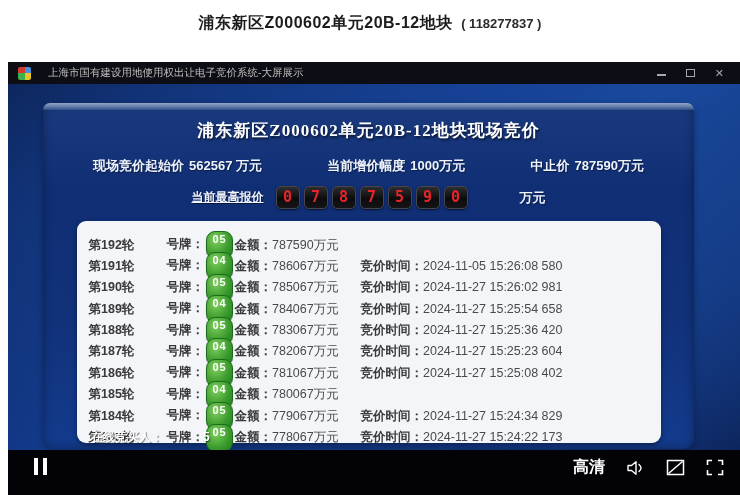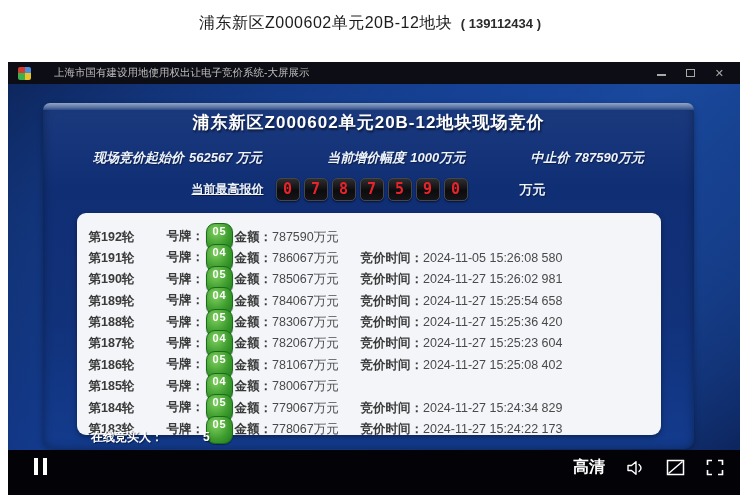--- a/index.html
+++ b/index.html
@@ -1,61 +1,61 @@
 <!DOCTYPE html>
 <html><head>
 <meta charset="utf-8">
 <style>
   * { margin:0; padding:0; box-sizing:border-box; }
   html,body { width:740px; height:495px; background:#ffffff; overflow:hidden;
               font-family:"Liberation Sans", sans-serif; }
 
   .page-title-wrap { position:absolute; top:13px; left:0; width:740px; text-align:center;
                      color:#1c1c1c; }
-  .page-title { font-size:16px; font-weight:400; letter-spacing:.5px; }
+  .page-title { font-size:16px; font-weight:700; letter-spacing:.5px; }
   .page-code  { font-size:13px; font-weight:700; color:#2a2a2a; margin-left:4px; }
 
   
   .player { position:absolute; left:8px; top:62px; width:732px; height:433px;
             background:#000; }
 
   .titlebar { height:22px; background:#0d0d15; display:flex; align-items:center;
               padding:0 10px; }
   .app-icon { width:13px; height:13px; border-radius:2px; overflow:hidden;
               display:grid; grid-template-columns:1fr 1fr; grid-template-rows:1fr 1fr;
               flex:0 0 auto; }
   .app-icon i { display:block; }
   .app-icon i:nth-child(1){ background:#d23b2e; }
   .app-icon i:nth-child(2){ background:#4a8de0; }
   .app-icon i:nth-child(3){ background:#3faf4e; }
   .app-icon i:nth-child(4){ background:#e8c42a; }
-  .titlebar-title { color:#bdbdbd; font-size:10.5px; margin-left:23px; white-space:nowrap; }
+  .titlebar-title { color:#bdbdbd; font-size:10.5px; margin-left:17px; white-space:nowrap; }
   .win-controls { margin-left:auto; display:flex; align-items:center; gap:20px; padding-right:6px; }
   .win-btn { color:#a8a8a8; font-size:11px; line-height:1; cursor:default; }
   .win-btn .maxbox { display:inline-block; width:9px; height:8px; border:1px solid #a8a8a8; }
   .win-btn .minbar { display:inline-block; width:9px; height:2px; background:#a8a8a8; margin-bottom:1px; }
 
   
   .screen { position:relative; height:366px;
             background: radial-gradient(ellipse 90% 80% at 58% 38%, #1e55ab 0%, #17439399 40%, #0a1c5000 100%),
                         linear-gradient(135deg, #0b1f50 0%, #15409a 45%, #1b4da5 60%, #0c2258 100%); }
 
   .board { position:absolute; left:35px; right:46px; top:19px; bottom:1px;
            border-radius:10px;
            background: linear-gradient(180deg, #1b3a7e 0%, #102e74 25%, #113179 60%, #133b8d 100%);
            box-shadow: 0 0 10px rgba(0,0,0,.35) inset, 0 2px 6px rgba(0,0,0,.3); }
   .board::before { content:""; position:absolute; top:0; left:0; right:0; height:7px;
                    border-radius:10px 10px 0 0;
                    background: linear-gradient(180deg,#93a6c6 0%, #5c76a3 60%, #2c4a86 100%); }
 
-  .board-heading { margin-top:8px; text-align:center; color:#ffffff; font-size:17px;
-                   font-weight:700; letter-spacing:1px; text-shadow:1px 2px 2px rgba(0,0,0,.55); }
+  .board-heading { margin-top:16px; text-align:center; color:#ffffff; font-size:17px;
+                   font-weight:700; letter-spacing:1px; text-shadow:1px 2px 2px rgba(0,0,0,.55);font-family:Liberation Serif, serif; }
 
   .info-row { display:flex; justify-content:space-between; padding:0 50px; margin-top:15px;
-              color:#eef3fc; font-size:13px; font-weight:700; text-shadow:1px 1px 1px rgba(0,0,0,.4);font-style:italic; }
+              color:#eef3fc; font-size:13px; font-weight:700; text-shadow:1px 1px 1px rgba(0,0,0,.4); }
   .info-item { white-space:nowrap; }
   .info-item .v { margin-left:5px; }
 
   .bid-display { display:flex; align-items:center; justify-content:center; margin-top:11px; }
   .bid-label { color:#eef3fc; font-size:12px; font-weight:700; margin-right:12px;
                text-shadow:1px 1px 1px rgba(0,0,0,.4);text-decoration:underline; }
   .digits { display:flex; gap:4px; }
   .digit-tile { width:24px; height:23px; border-radius:5px;
                 background: linear-gradient(180deg,#2e2e30 0%, #0c0c0e 55%, #151517 100%);
                 border:1px solid #45464c; box-shadow:0 1px 2px rgba(0,0,0,.6);
@@ -89,21 +89,21 @@
   .right-controls { position:absolute; right:16px; top:7px; display:flex; align-items:center; gap:21px; }
   .quality-btn { color:#fff; font-size:16px; font-weight:700; cursor:pointer; }
   .ctl-icon { display:flex; align-items:center; cursor:pointer; }
   .ctl-icon svg { display:block; }
 </style>
 </head>
 <body>
 
 <div class="page-title-wrap">
   <span class="page-title">浦东新区Z000602单元20B-12地块</span>
-  <span class="page-code">( 139112434 )</span>
+  <span class="page-code">( 118277837 )</span>
 </div>
 
 <div class="player">
 
   <div class="titlebar">
     <span class="app-icon">
         <i></i>
         <i></i>
         <i></i>
         <i></i>

